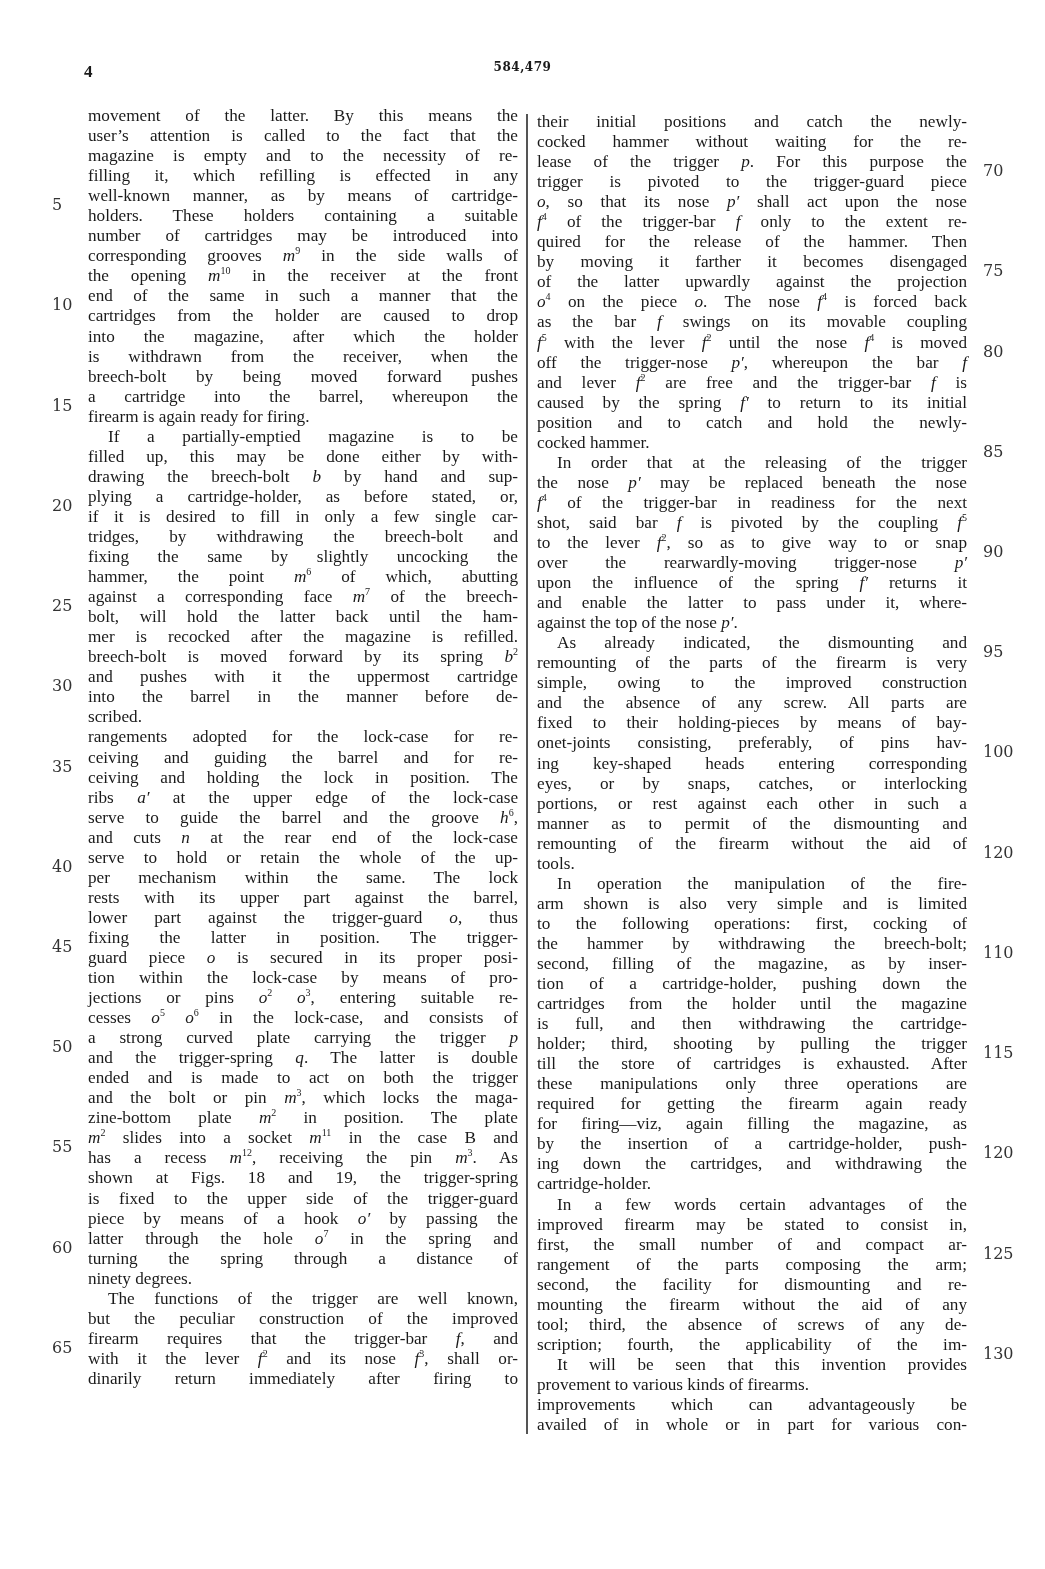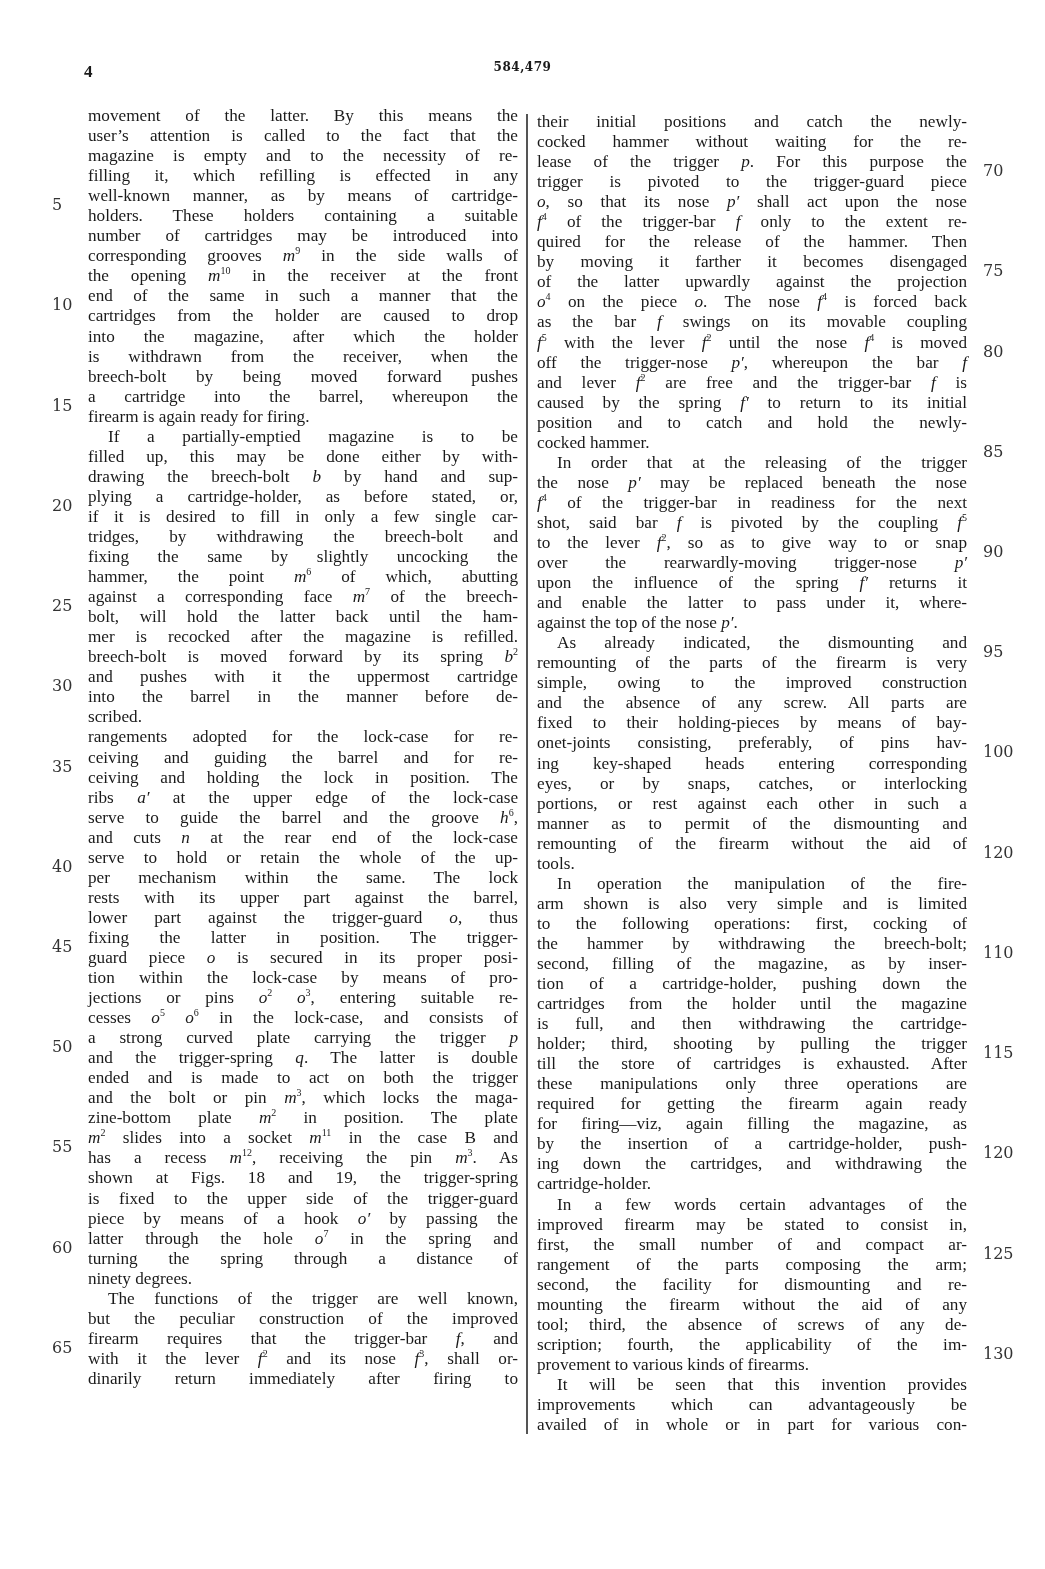--- a/index.html
+++ b/index.html
@@ -155,19 +155,19 @@
       <div class="line"><span>ing down the cartridges, and withdrawing the</span></div>
       <div class="line last"><span>cartridge-holder.</span></div>
       <div class="line indent"><span>In a few words certain advantages of the</span></div>
       <div class="line"><span>improved firearm may be stated to consist in,</span></div>
       <div class="line"><span>first, the small number of and compact ar-</span><span class="lnum">125</span></div>
       <div class="line"><span>rangement of the parts composing the arm;</span></div>
       <div class="line"><span>second, the facility for dismounting and re-</span></div>
       <div class="line"><span>mounting the firearm without the aid of any</span></div>
       <div class="line"><span>tool; third, the absence of screws of any de-</span></div>
       <div class="line"><span>scription; fourth, the applicability of the im-</span><span class="lnum">130</span></div>
+      <div class="line indent"><span>It will be seen that this invention provides</span></div>
       <div class="line last"><span>provement to various kinds of firearms.</span></div>
-      <div class="line indent"><span>It will be seen that this invention provides</span></div>
       <div class="line"><span>improvements which can advantageously be</span></div>
       <div class="line"><span>availed of in whole or in part for various con-</span></div>
     </div>
   <div class="tail-space"></div>
 </div>
 
 </body></html>

